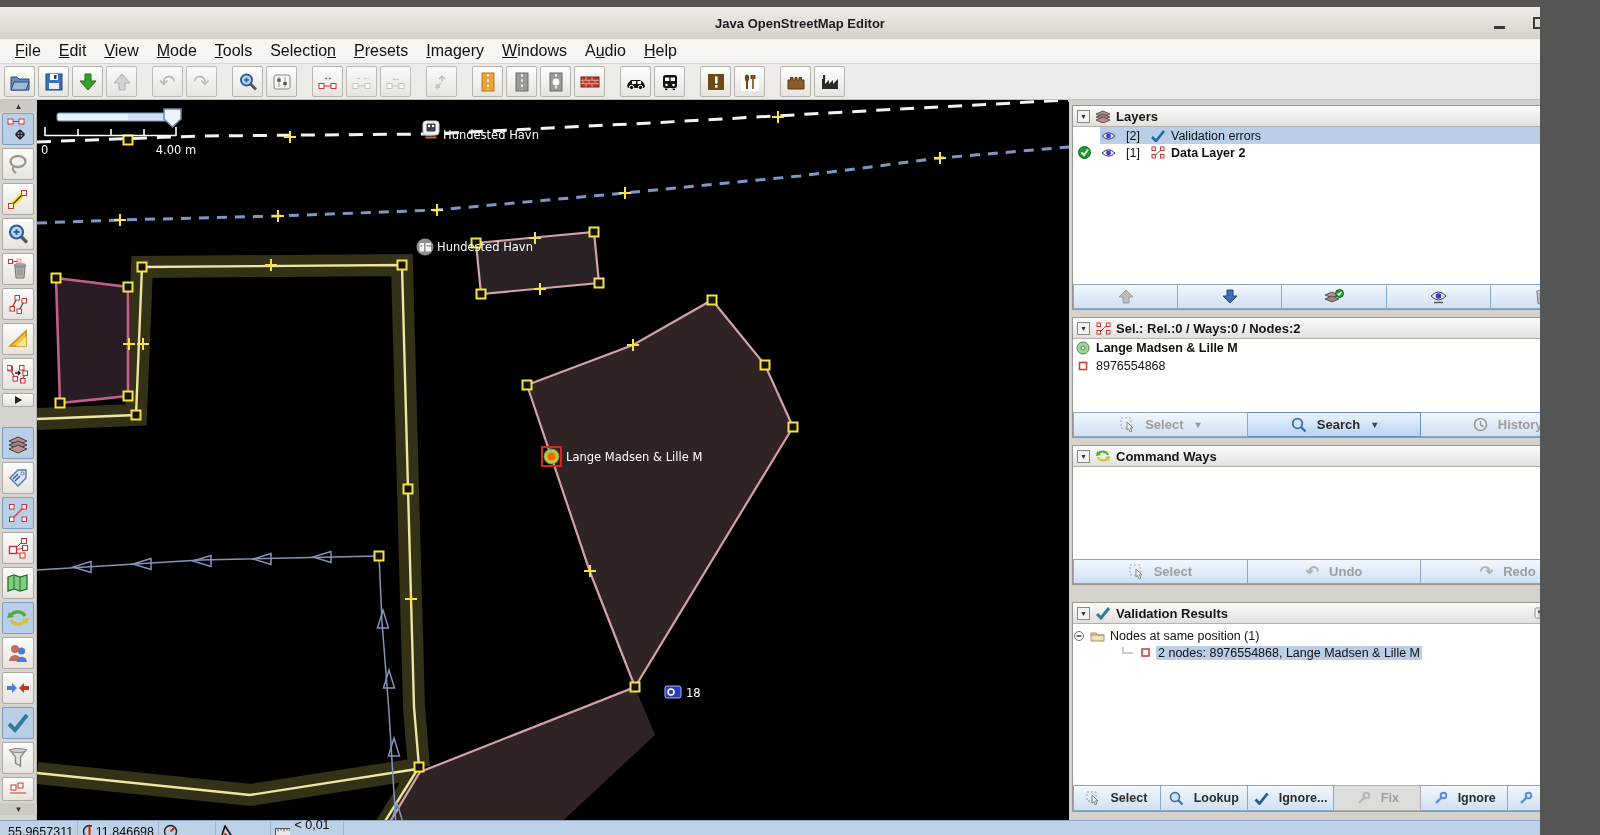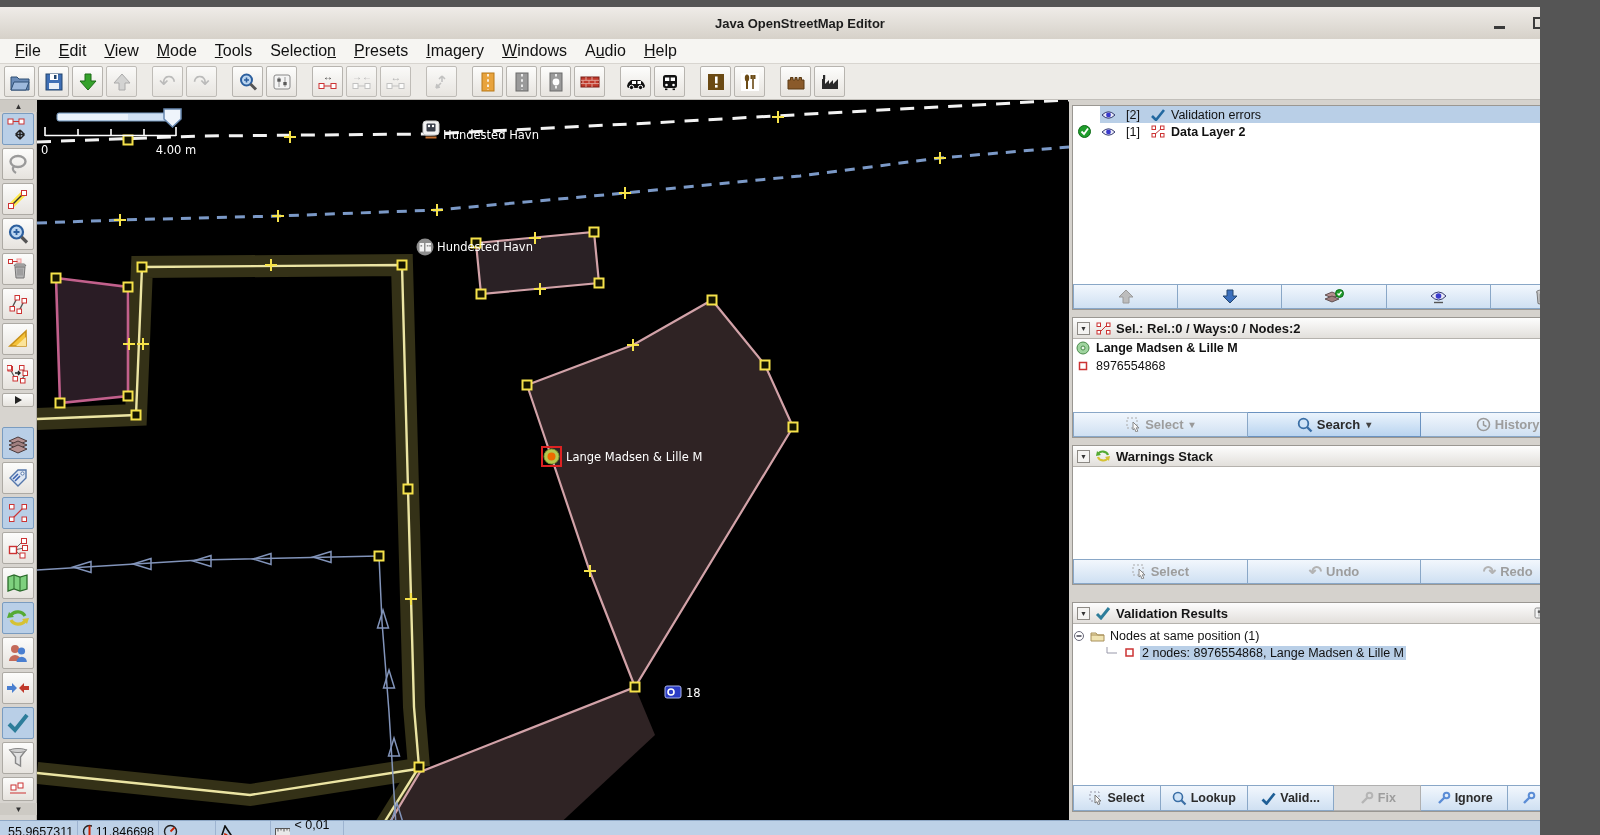--- a/index.html
+++ b/index.html
@@ -34,21 +34,21 @@
   
   .rightpanel{position:absolute;left:1069px;top:93px;width:531px;height:720px;background:#d5d2cd;}
   .panel{position:absolute;left:3px;width:524px;border:1px solid #9a9792;background:#fff;display:flex;flex-direction:column;box-sizing:border-box;}
   .phead{height:21px;min-height:21px;background:linear-gradient(#fdfdfd,#e2dfdb);border-bottom:1px solid #b5b2ad;display:flex;align-items:center;gap:5px;padding:0 4px;box-sizing:border-box;}
   .ptitle{font-size:13px;font-weight:bold;color:#151515;flex:0 0 auto;}
   .pspacer{flex:1;}
   .collapsebtn{width:13px;height:13px;border:1px solid #8d8a85;background:#f4f3f1;display:flex;align-items:center;justify-content:center;font-size:7px;color:#333;box-sizing:border-box;}
   .miniico{width:16px;height:15px;display:flex;align-items:center;justify-content:center;}
   .pbody{flex:1;background:#fff;overflow:hidden;position:relative;}
   .pfoot{height:25px;min-height:25px;display:flex;background:#d5e2f2;}
-  .pbtn{flex:1;border:1px solid #89a7c7;border-left-width:0;background:linear-gradient(#f2f7fd,#cfe0f2);display:flex;align-items:center;justify-content:center;gap:4px;font-size:13px;font-weight:bold;color:#2b2b2b;box-sizing:border-box;}
+  .pbtn{flex:1;border:1px solid #89a7c7;border-left-width:0;background:linear-gradient(#f2f7fd,#cfe0f2);display:flex;align-items:center;justify-content:center;gap:10px;font-size:13px;font-weight:bold;color:#2b2b2b;box-sizing:border-box;}
   .pbtn:first-child{border-left-width:1px;}
   .pbtn.dis{color:#9d9d9d;}
   .pbtn.hl{background:linear-gradient(#eaf3fc,#b9d4f0);border-color:#6a92c0;}
   .caret{font-size:10px;color:#444;margin-left:2px;}
   .pbtn.dis .caret{color:#999;}
   
   .lrow{height:17px;display:flex;align-items:center;gap:5px;font-size:12.5px;color:#111;}
   .lrow .gutter{width:22px;display:flex;align-items:center;justify-content:center;}
   .lrow.sel{background:#b9cfe7;}
   .badge{width:24px;text-align:center;}
@@ -555,20 +555,43 @@
         <path d="M45,128.5 H176 M45,120 V129 M78,122 V129 M111,122 V129 M144,122 V129 M176,120 V129" stroke="#fff" stroke-width="1.6" fill="none"></path>
         <text class="maptext" x="41" y="147">0</text>
         <text class="maptext" x="176" y="147" text-anchor="middle">4.00 m</text>
       </g>
     </svg>
   </div>
 
   <div class="rightpanel">
 
     <div class="panel" style="top:5px;height:205px;">
+      <div class="phead">
+        <div class="collapsebtn">▼</div>
+        <span class="miniico">
+            <svg width="17" height="14">
+              <path d="M1,5 l7,-3 7,3 -7,3 z" fill="#b49090" stroke="#4a3a3a" stroke-width=".8"></path>
+              <path d="M1,8 l7,-3 7,3 -7,3 z" fill="#a08080" stroke="#4a3a3a" stroke-width=".8"></path>
+              <path d="M1,11 l7,-3 7,3 -7,3 z" fill="#b49090" stroke="#4a3a3a" stroke-width=".8"></path>
+            </svg>
+          </span>
+        <span class="ptitle">Layers</span>
+        <span class="pspacer"></span>
+        <span class="miniico">
+            <svg width="14" height="12">
+              <path d="M1,6 h5 M6,2 l5,4 -5,4 z M11,2 v8" stroke="#8a8a8a" fill="none" stroke-width="1.2"></path>
+            </svg>
+          </span>
+        <span class="miniico">
+            <svg width="13" height="13">
+              <rect x="0.5" y="0.5" width="12" height="12" fill="#f0f0f0" stroke="#888"></rect>
+              <path d="M3,3 l7,7 M10,3 l-7,7" stroke="#444" stroke-width="1.6"></path>
+            </svg>
+          </span>
+      </div>
       <div class="pbody">
         <div class="lrow">
           <span class="gutter"></span>
           <div class="lrow sel" style="flex:1;gap:5px;">
             <span class="miniico">
                 <svg width="15" height="10">
                   <path d="M1,5 Q7.5,-1.5 14,5 Q7.5,11.5 1,5 Z" fill="#e8e8f8" stroke="#333a6e"></path>
                   <circle cx="7.5" cy="5" r="2.4" fill="#3a3acc"></circle>
                 </svg>
               </span>
@@ -715,21 +738,21 @@
       <div class="phead">
         <div class="collapsebtn">▼</div>
         <span class="miniico">
             <svg width="16" height="14">
               <path d="M13,6 a5.5,5 0 0 0 -10,-1" fill="none" stroke="#55aa33" stroke-width="2.2"></path>
               <polygon points="2,2 6,6 1,7" fill="#55aa33"></polygon>
               <path d="M3,8 a5.5,5 0 0 0 10,1" fill="none" stroke="#d6c234" stroke-width="2.2"></path>
               <polygon points="14,12 10,8 15,7" fill="#d6c234"></polygon>
             </svg>
           </span>
-        <span class="ptitle">Warnings Stack</span>
+        <span class="ptitle">Command Ways</span>
         <span class="pspacer"></span>
         <span class="miniico">
             <svg width="14" height="12">
               <path d="M1,6 h5 M6,2 l5,4 -5,4 z M11,2 v8" stroke="#8a8a8a" fill="none" stroke-width="1.2"></path>
             </svg>
           </span>
         <span class="miniico">
             <svg width="13" height="13">
               <rect x="0.5" y="0.5" width="12" height="12" fill="#f0f0f0" stroke="#888"></rect>
               <path d="M3,3 l7,7 M10,3 l-7,7" stroke="#444" stroke-width="1.6"></path>
@@ -791,21 +814,21 @@
           <svg width="12" height="12">
               <circle cx="6" cy="6" r="4.5" fill="#fff" stroke="#667"></circle>
               <path d="M3.5,6 h5" stroke="#334" stroke-width="1.4"></path>
             </svg>
           <svg width="15" height="12">
               <path d="M1,3 h5 l1.5,2 h6.5 v6 h-13 z" fill="#f0e3b2" stroke="#a8905a"></path>
               <path d="M1,5 h13" stroke="#a8905a"></path>
             </svg>
           <span>Nodes at same position (1)</span>
         </div>
-        <div class="trow" style="padding-left:32px">
+        <div class="trow" style="padding-left:48px">
           <svg width="14" height="12">
               <path d="M2,0 V6 H12" fill="none" stroke="#99a" stroke-width="1"></path>
             </svg>
           <svg width="11" height="11">
               <rect x="2" y="2" width="7" height="7" fill="#fff" stroke="#cc3333" stroke-width="1.5"></rect>
             </svg>
           <span class="tsel" able="false">2 nodes: 8976554868, Lange Madsen &amp; Lille M</span>
         </div>
       </div>
       <div class="pfoot" style="height:26px;min-height:26px;">
@@ -820,21 +843,21 @@
           <svg width="15" height="15">
               <circle cx="6" cy="6" r="4.5" fill="#cfe3f7" stroke="#3a6ea5" stroke-width="1.6"></circle>
               <path d="M9.3,9.3 L13.5,13.5" stroke="#3a6ea5" stroke-width="2.2"></path>
             </svg>
           <span>Lookup</span>
         </div>
         <div class="pbtn" style="font-size:12.5px">
           <svg width="15" height="13">
               <path d="M1.5,7.5 L5.5,11.5 L13.5,1.5" fill="none" stroke="#1f5f96" stroke-width="2.8"></path>
             </svg>
-          <span>Valid...</span>
+          <span>Ignore...</span>
         </div>
         <div class="pbtn dis" style="font-size:12.5px;background:#dcdcdc;border-color:#b0b0b0;">
           <svg width="15" height="14">
               <path d="M3,12 L8.5,6.5" stroke="#b5b5b5" stroke-width="2.4"></path>
               <circle cx="10.5" cy="4.5" r="2.8" fill="none" stroke="#b5b5b5" stroke-width="2"></circle>
             </svg>
           <span>Fix</span>
         </div>
         <div class="pbtn" style="font-size:12.5px">
           <svg width="15" height="14">

